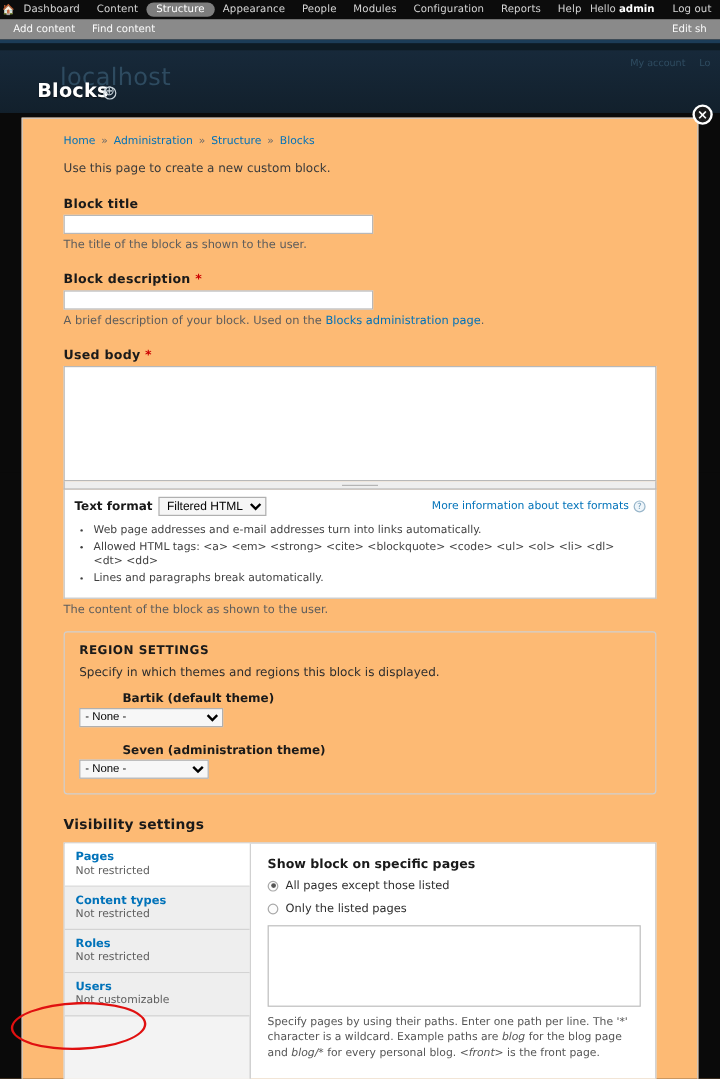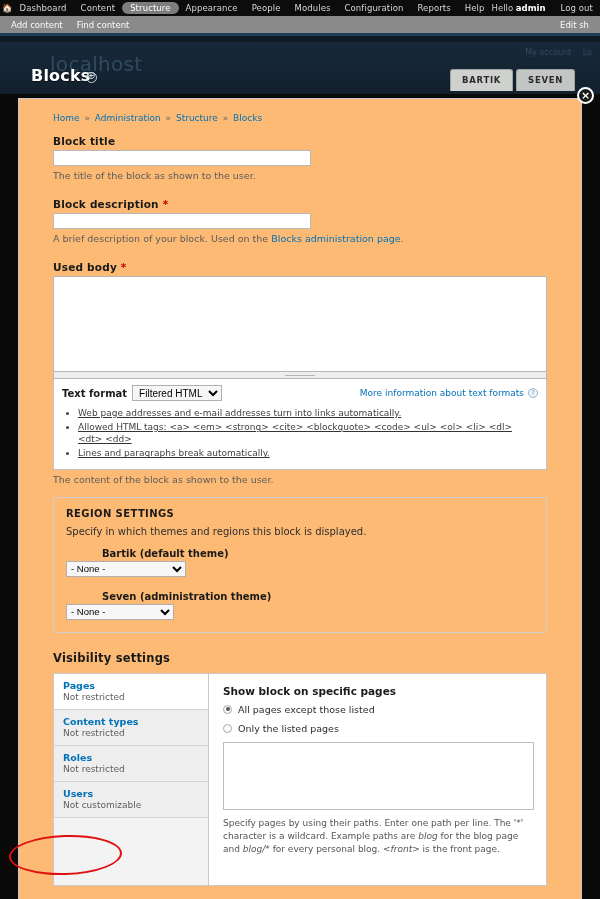--- a/index.html
+++ b/index.html
@@ -165,21 +165,21 @@
   }
   .more-formats {
     margin-left:auto; font-size:9px; color:#0072b9; text-decoration:none;
     display:flex; align-items:center; gap:4px;
   }
   .qmark {
     display:inline-block; width:10px; height:10px; border-radius:50%;
     border:1px solid #9ab7cb; color:#6b96b3; font-size:7px;
     line-height:9px; text-align:center; background:#eef5fa;
   }
-  ul.tips { margin:6px 0 0 2px; padding-left:14px;text-decoration:underline; }
+  ul.tips { margin:6px 0 0 2px; padding-left:14px; }
   ul.tips li { font-size:9px; color:#3f3f3f; margin-bottom:2px; line-height:1.35; }
 
   fieldset.region {
     border:1px solid #cfcfcf; border-radius:3px;
     margin:12px 0 0; padding:10px 12px 12px;
   }
   .legend { font-size:10px; font-weight:bold; color:#1a1a1a; letter-spacing:.4px; margin-bottom:7px; }
   .region-desc { font-size:10px; color:#2e2e2e; margin:0 0 11px; }
   .region-lbl { font-size:10px; font-weight:bold; color:#1a1a1a; margin-bottom:2px;padding-left:36px; }
   select.region-sel { width:120px; font-size:9.5px; height:16px; border:1px solid #b0b0b0; background:#f7f7f7; }
@@ -264,39 +264,36 @@
     <a class="sc" href="#">Find content</a>
     <a class="sc right" href="#">Edit sh</a>
   </div>
   <div class="tb-rule"></div>
 </div>
 
 <div id="overlay">
   <div class="ov-titlebar">
     <div class="ov-title">Blocks</div>
     <div class="ov-throbber"></div>
-    <div class="ov-tabs">
-      <div class="ov-tab active">BARTIK</div>
-      <div class="ov-tab">SEVEN</div>
-    </div>
     <div class="ov-close">×</div>
   </div>
 
   <div class="ov-panel">
 
     <div class="breadcrumb">
       <a href="#">Home</a>
       <span class="sep">»</span>
       <a href="#">Administration</a>
       <span class="sep">»</span>
       <a href="#">Structure</a>
       <span class="sep">»</span>
       <a href="#">Blocks</a>
     </div>
 
+    <p class="help-text">Use this page to create a new custom block.</p>
 
     <div class="form-area">
 
       <div class="fgroup">
         <label class="fl"><span>Block title</span></label>
         <input class="txt" type="text" value="" style="">
         <p class="desc">The title of the block as shown to the user.</p>
       </div>
 
       <div class="fgroup">

